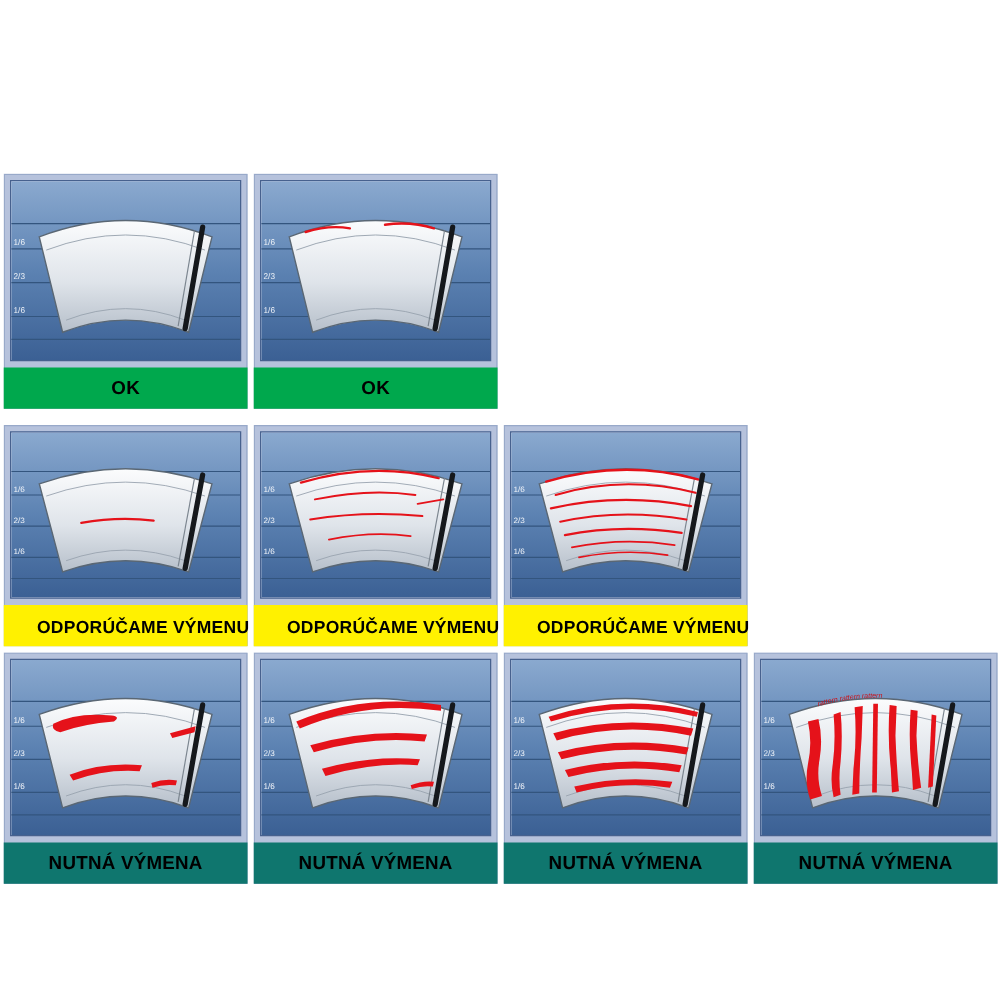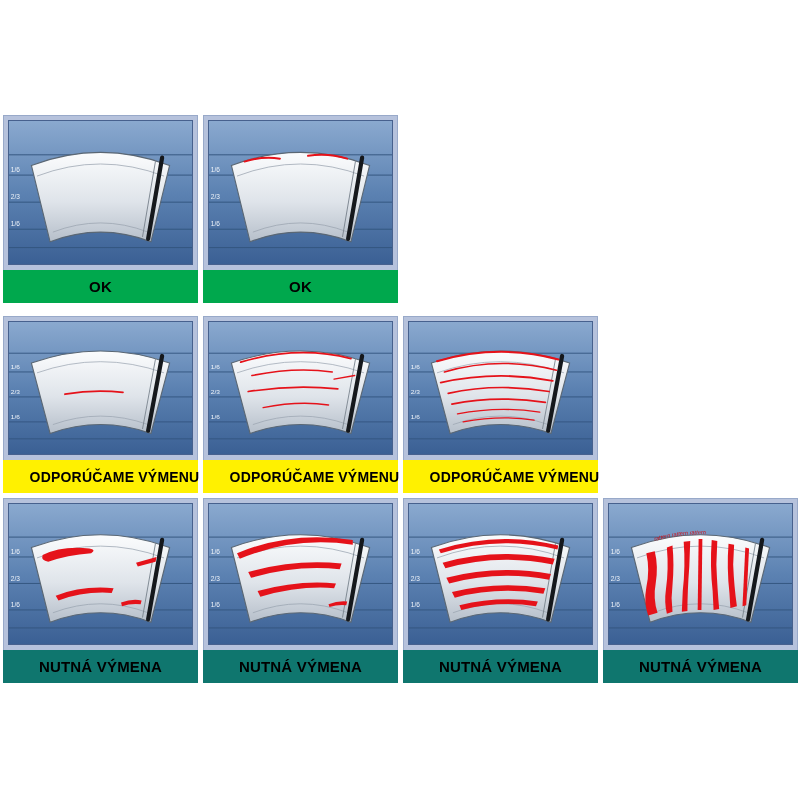--- a/index.html
+++ b/index.html
@@ -1,18 +1,18 @@
 <!DOCTYPE html>
 <html><head>
 <meta charset="utf-8">
 <style>
   * { margin:0; padding:0; box-sizing:border-box; }
   html,body { width:800px; height:800px; background:#ffffff;
               font-family:"Liberation Sans", sans-serif; overflow:hidden; }
-  .board { padding:115px 0 0 3px; }
+  .board { padding:115px 0 0 3px;margin-top:24px; }
   .row { display:flex; gap:5px; }
   .row-ok { margin-bottom:13px; }
   .row-recommend { margin-bottom:5px; }
   .cell { width:195px; background:#b6c2dc; box-shadow:inset 0 0 0 1px #98a9c9; }
   .panelwrap { padding:5px 5px 5px; }
   .panel { border:1px solid #47618e; box-shadow:0 0 0 1px #dbe3f2 inset; line-height:0; }
   .panel svg { display:block; }
   .status { height:33px; display:flex; align-items:center; justify-content:center;
             font-weight:bold; font-size:15px; color:#000; letter-spacing:.2px; white-space:nowrap; }
   .status.ok { background:#00a84d; }

